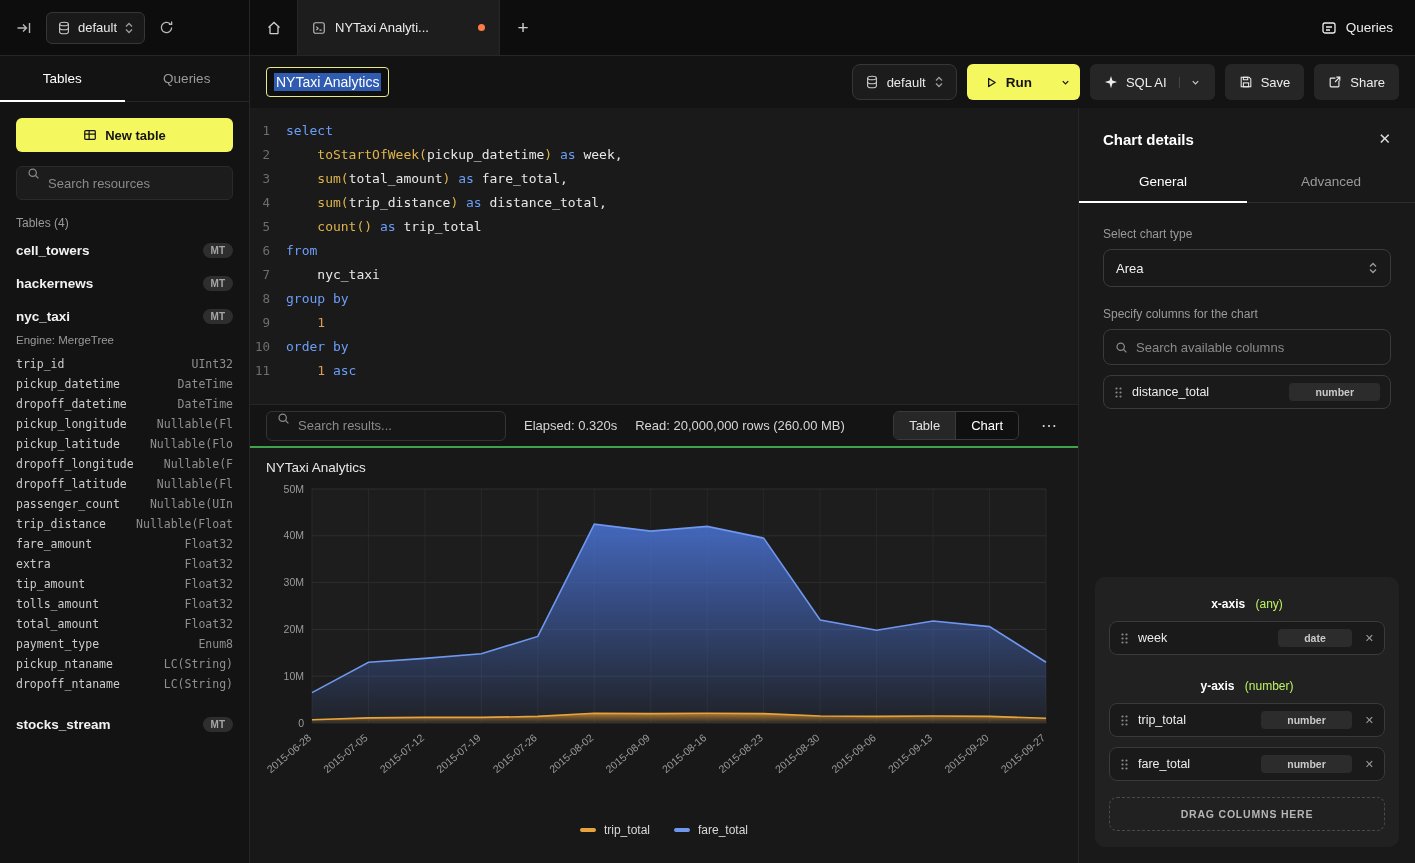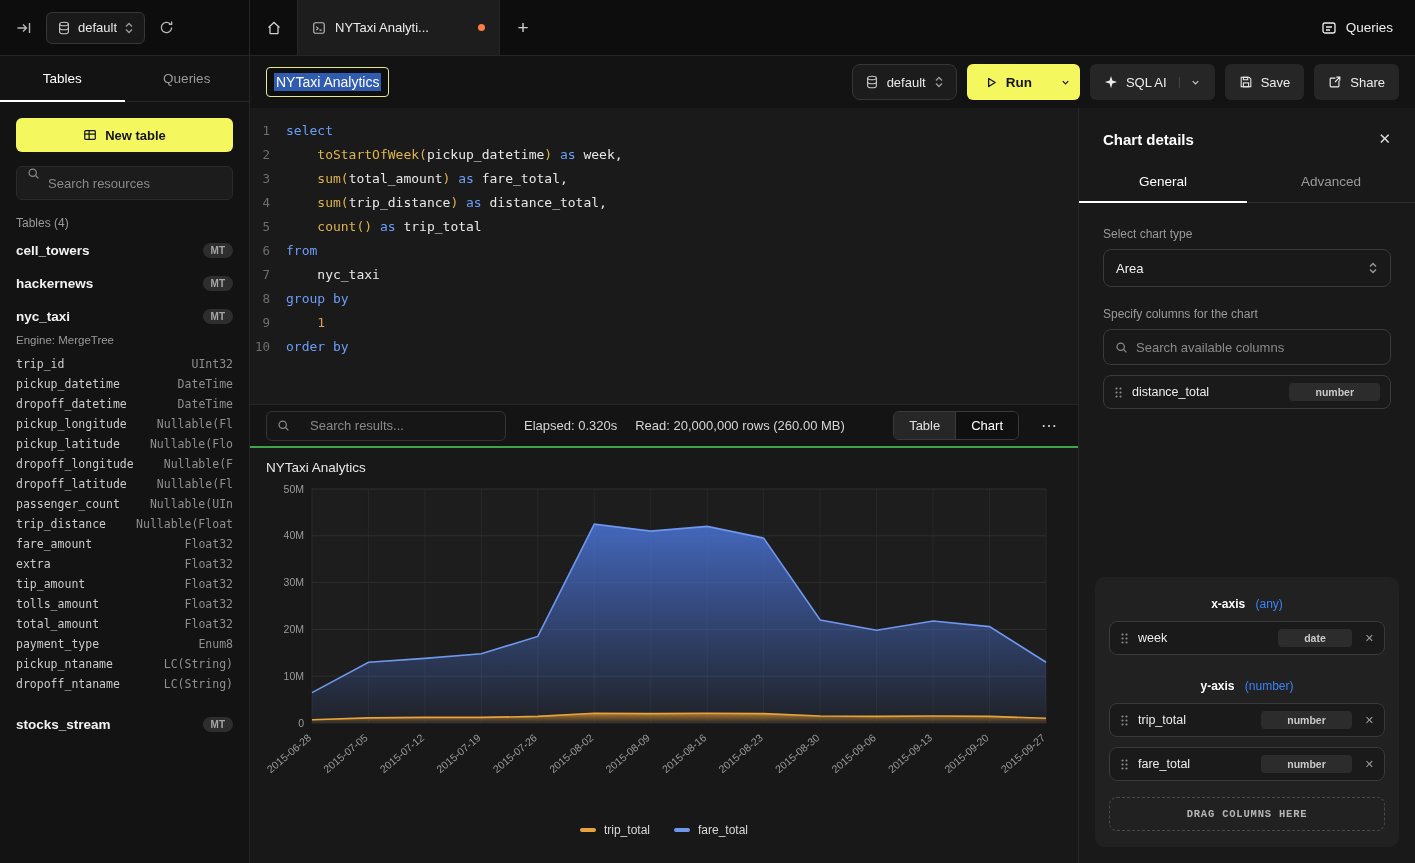--- a/index.html
+++ b/index.html
@@ -91,21 +91,21 @@
   .code-line .code { white-space:pre; }
   .tok-p { color:#e8e8e8; }
   .tok-k { color:#6c9ef8; }
   .tok-f { color:#deb54c; }
   .tok-n { color:#e09a56; }
 
   
   .results-bar { height:42px; flex:none; background:#141414; border-top:1px solid #262626;
     display:flex; align-items:center; gap:18px; padding:0 16px; }
   .results-search { width:240px; height:30px; border:1px solid #343434; border-radius:6px;
-    display:flex; align-items:center; gap:20px; padding:0 10px; background:#161616; }
+    display:flex; gap:8px; padding:0 10px; background:#161616; }
   .results-search input { flex:1; min-width:0; background:transparent; border:none; outline:none;
     color:#e0e0e0; font-size:13px; font-family:inherit; }
   .results-search input::placeholder { color:#8a8a8a; }
   .stat-text { font-size:13px; color:#d6d6d6; white-space:nowrap; }
   .view-toggle { margin-left:auto; display:flex; border:1px solid #3a3a3a; border-radius:6px; overflow:hidden; }
   .view-btn { padding:6px 15px; font-size:13px; border:none; background:#272727; color:#e2e2e2; }
   .view-btn + .view-btn { border-left:1px solid #3a3a3a; }
   .view-btn.active { background:#101010; color:#ffffff; }
   .more-btn { background:none; border:none; color:#cfcfcf; font-size:16px; letter-spacing:1px; padding:0 4px; }
 
@@ -141,25 +141,25 @@
     color:#e0e0e0; font-size:13px; font-family:inherit; }
   .panel-search input::placeholder { color:#8a8a8a; }
   .axis-row { height:34px; border:1px solid #3a3a3a; border-radius:8px; background:#1a1a1a;
     display:flex; align-items:center; gap:9px; padding:0 10px; margin-top:10px; cursor:grab; }
   .row-name { flex:1; font-size:12.5px; color:#ececec; }
   .type-badge { background:#2c2c2c; color:#c9c9c9; font-size:10.5px; font-weight:600; padding:3px 26px; border-radius:4px; }
   .remove-x { color:#9a9a9a; font-size:11px; margin-left:4px; cursor:pointer; }
   .axes-block { margin:16px; margin-top:auto; background:#212121; border-radius:10px; padding:12px 14px 16px; }
   .axis-header { text-align:center; font-size:12px; margin:8px 0 4px; }
   .axis-header .axis-name { font-weight:700; color:#ffffff; }
-  .axis-header .axis-hint { color:#3b82f6; margin-left:7px;margin-top:28px; }
+  .axis-header .axis-hint { color:#bef264; margin-left:7px;margin-top:28px; }
   .axis-header.second { margin-top:24px; }
   .drop-zone { margin-top:16px; height:34px; border:1px dashed #4a4a4a; border-radius:8px;
     display:flex; align-items:center; justify-content:center; font-size:10.5px; font-weight:700;
-    letter-spacing:0.8px; color:#b5b5b5;font-family:Liberation Mono, monospace; }
+    letter-spacing:0.8px; color:#b5b5b5; }
 </style>
 </head>
 <body>
 
 <div class="app">
 
   <header class="topbar">
     <div class="topbar-left">
       <button class="icon-btn">
         <span>
@@ -454,20 +454,24 @@
                 <span class="ln">8</span>
                 <span class="code"><span class="tok-k">group by</span></span>
               </div>
               <div class="code-line">
                 <span class="ln">9</span>
                 <span class="code"><span class="tok-p">    </span><span class="tok-n">1</span></span>
               </div>
               <div class="code-line">
                 <span class="ln">10</span>
                 <span class="code"><span class="tok-k">order by</span></span>
+              </div>
+              <div class="code-line">
+                <span class="ln">11</span>
+                <span class="code"><span class="tok-p">    </span><span class="tok-n">1</span><span class="tok-p"> </span><span class="tok-k">asc</span></span>
               </div>
             </div>
 
           <div class="results-bar">
             <div class="results-search">
               <span>
                   <svg width="13" height="13" viewBox="0 0 16 16" fill="none" stroke="#8a8a8a" stroke-width="1.5">
                     <circle cx="7" cy="7" r="4.5"></circle>
                     <path d="M10.5 10.5L14 14"></path>
                   </svg>

